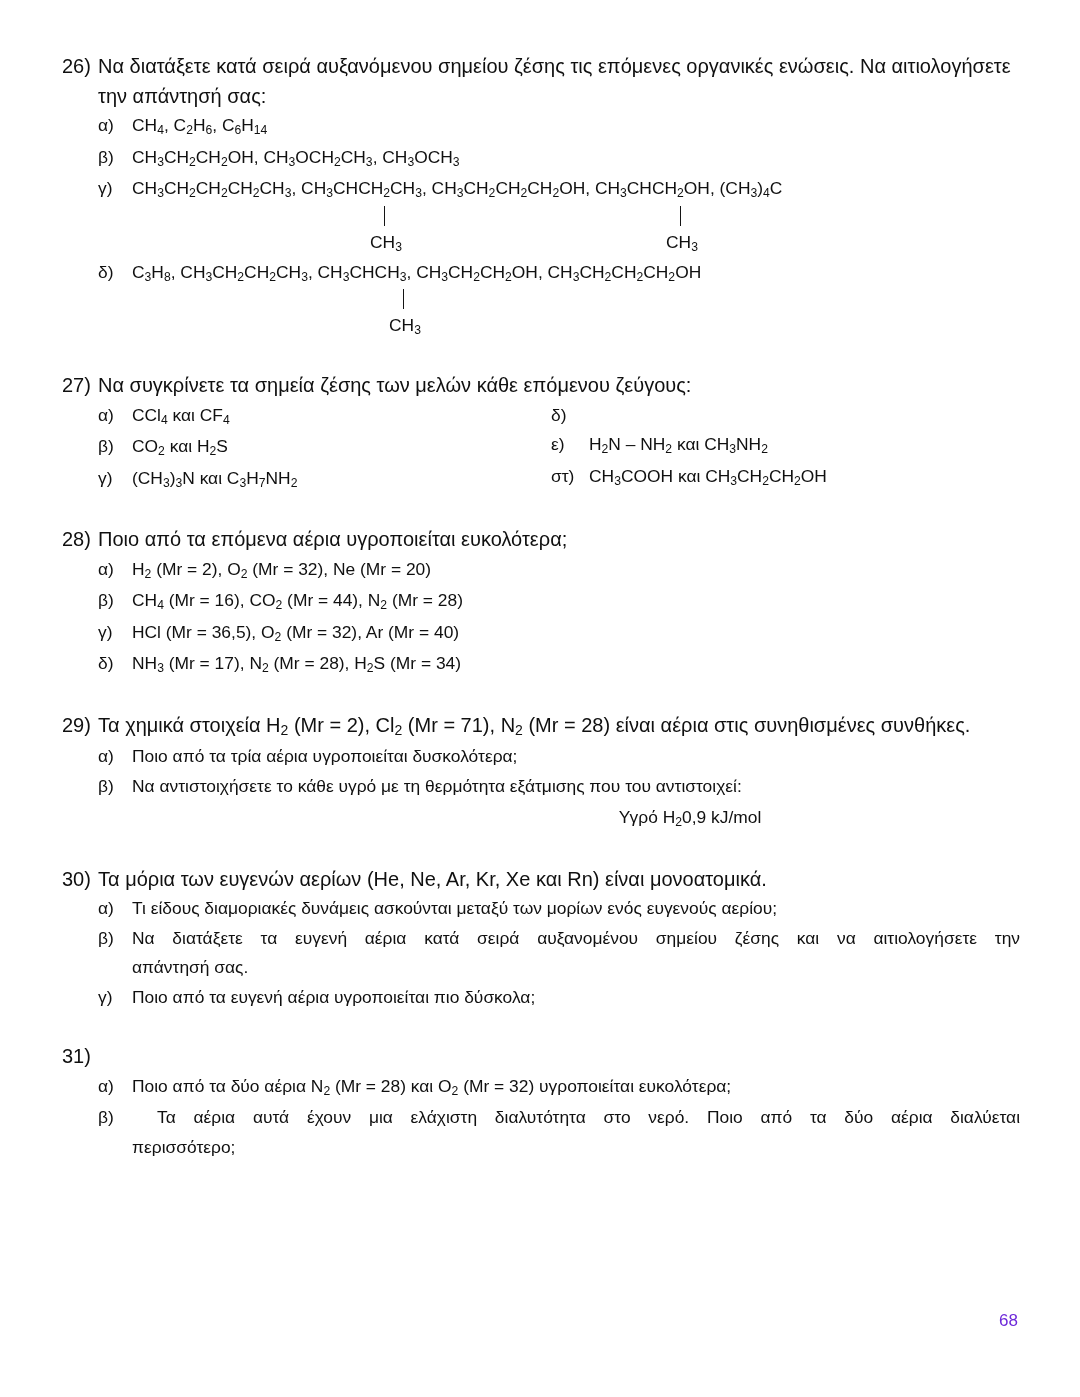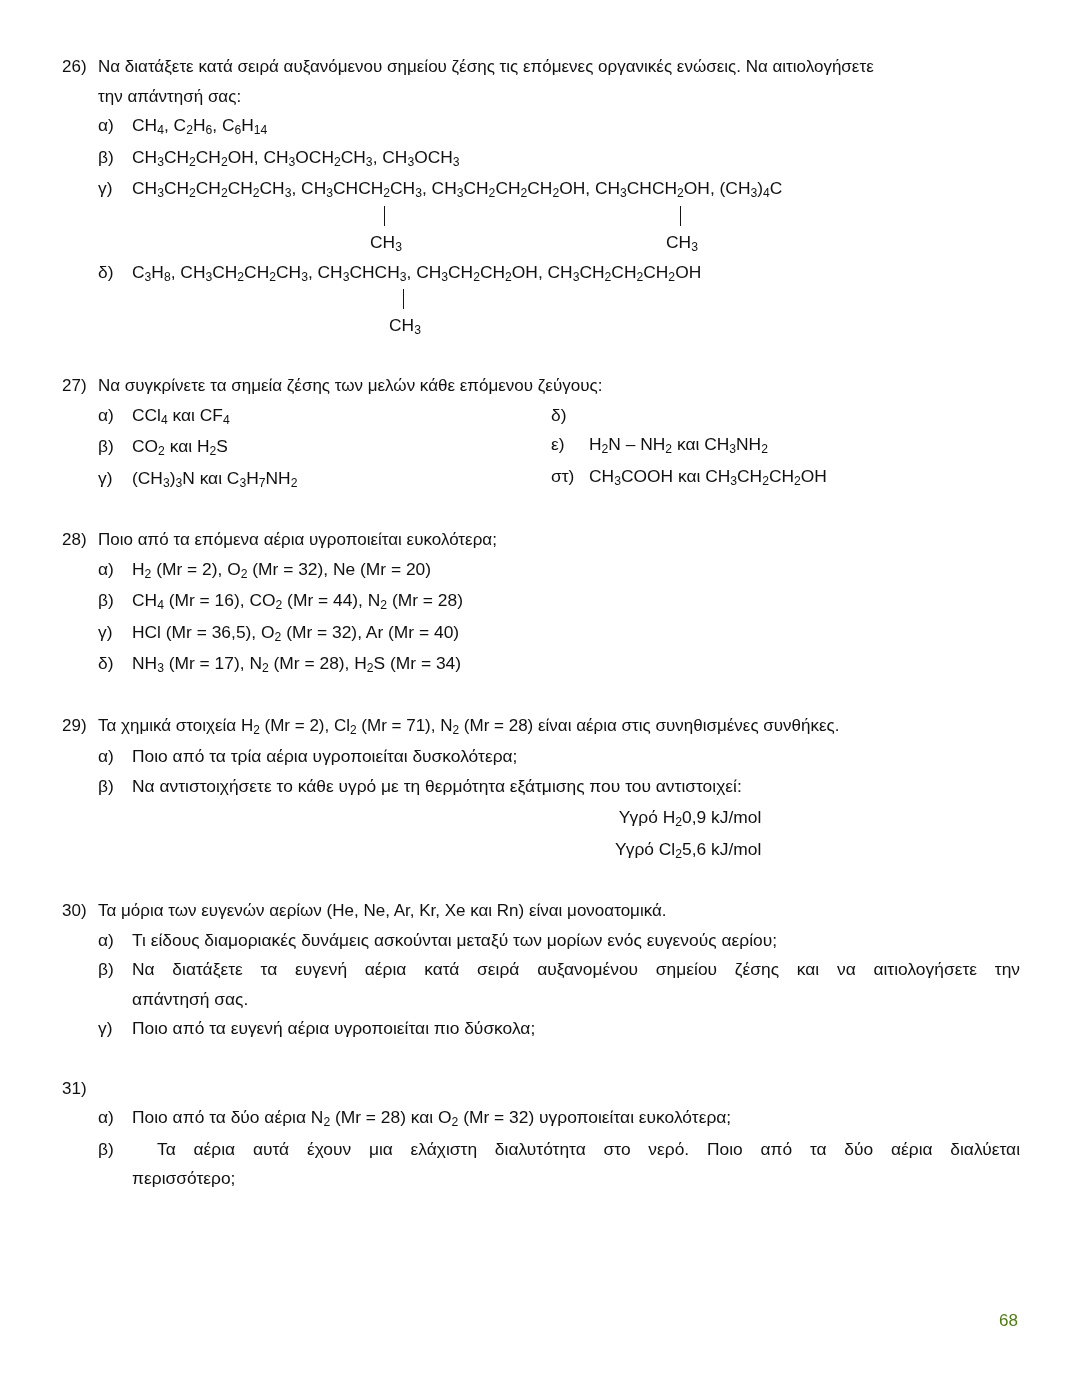--- a/index.html
+++ b/index.html
@@ -26,21 +26,21 @@
     line-height: 29px;
   }
 
   
   .question {
     margin-bottom: 0;
   }
   .q-head {
     display: flex;
     align-items: flex-start;
-    font-size: 17px;
+    font-size: 20px;
     line-height: 29.5px;
   }
   .q-num {
     width: 36px;
     flex: 0 0 36px;
     white-space: nowrap;
   }
   .q-text {
     flex: 1 1 auto;
   }
@@ -134,21 +134,21 @@
     position: relative;
     bottom: -0.26em;
   }
 
   .page-number {
     position: absolute;
     right: 62px;
     bottom: 66px;
     font-size: 17px;
     line-height: 20px;
-    color: #4d7c0f;
+    color: #6d28d9;
   }
 </style>
 </head>
 <body>
 
 <div class="page">
   <div class="doc">
 
     <div class="question">
       <div class="q-head">
@@ -271,24 +271,20 @@
       <div class="subitem">
         <span class="sub-label">β)</span>
         <span class="sub-body">Να αντιστοιχήσετε το κάθε υγρό με τη θερμότητα εξάτμισης που του αντιστοιχεί:</span>
       </div>
 
       <div class="pair-table">
         <div class="pair-row">
           <span class="pair-left">Υγρό H<sub>2</sub></span>
           <span class="pair-right">0,9 kJ/mol</span>
         </div>
-        <div class="pair-row">
-          <span class="pair-left">Υγρό Cl<sub>2</sub></span>
-          <span class="pair-right">5,6 kJ/mol</span>
-        </div>
       </div>
     </div>
 
     <div class="gap-md"></div>
 
     <div class="question">
       <div class="q-head">
         <span class="q-num">30)</span>
         <span class="q-text">Τα μόρια των ευγενών αερίων (He, Ne, Ar, Kr, Xe και Rn) είναι μονοατομικά.</span>
       </div>

